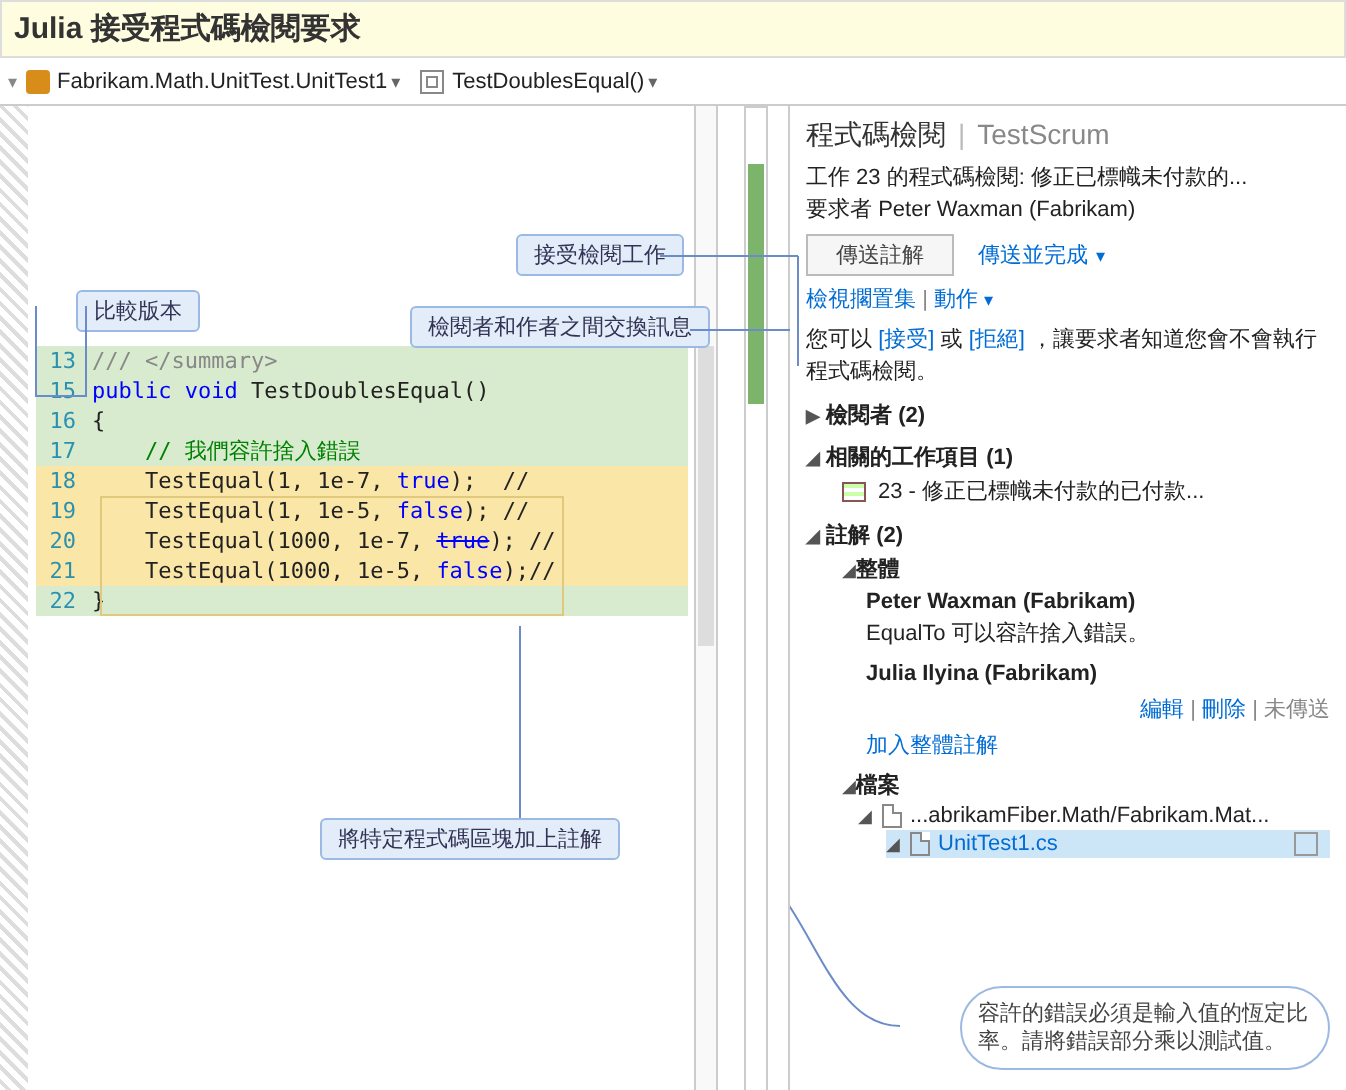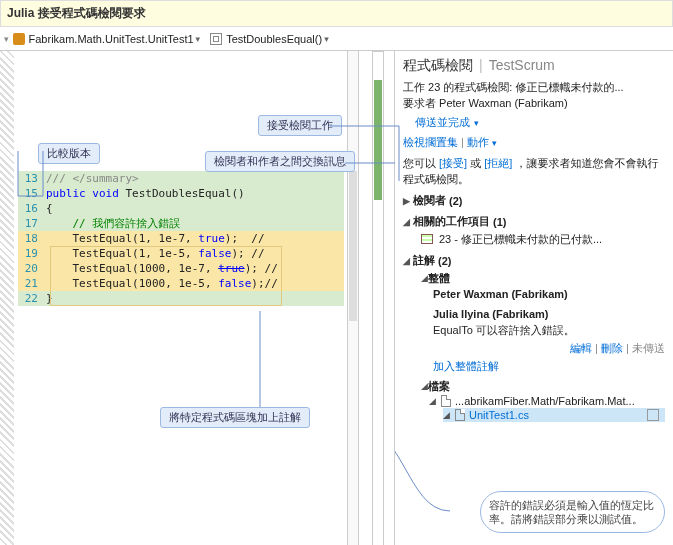--- a/index.html
+++ b/index.html
@@ -1,17 +1,17 @@
 <!DOCTYPE html>
 <html><head>
 <meta charset="utf-8">
 <style>
   * { box-sizing: border-box; margin: 0; padding: 0; }
   body { font-family: "Segoe UI", Arial, sans-serif; font-size: 11px; background: #fff; width: 673px; height: 545px; overflow: hidden; position: relative; color: #222; }
-  .title-bar { background: #fffde0; border: 1px solid #ddd; padding: 4px 6px; font-weight: bold; color: #333; font-size: 12px; }
+  .title-bar { background: #fffde0; border: 1px solid #ddd; padding: 4px 6px; font-weight: bold; color: #333; font-size: 15px; }
   .toolbar { display: flex; align-items: center; border-bottom: 1px solid #ccc; height: 24px; padding: 0 4px; }
   .tab { display: flex; align-items: center; margin-right: 8px; }
   .tab .drop, .tab .close { padding: 0 2px; color: #666; font-size: 9px; }
   .icon-orange { width: 12px; height: 12px; background: #d88c1a; display: inline-block; margin-right: 4px; border-radius: 2px; }
   .icon-procedure { width: 12px; height: 12px; border: 1px solid #888; display: inline-block; margin-right: 4px; position: relative; }
   .icon-procedure::after { content:""; position:absolute; left:2px; top:2px; width:4px; height:4px; border:1px solid #888;}
   .main { display: flex; height: calc(100% - 42px); }
   .left { flex: 0 0 395px; position: relative; border-right: 1px solid #ccc; }
   .right { flex: 1; padding: 6px 8px; overflow: hidden; position: relative; }
   .gutter-hatch { position: absolute; top: 0; left: 0; width: 14px; height: 100%; background: repeating-linear-gradient(45deg, #ddd 0, #ddd 2px, #fff 2px, #fff 5px); }
@@ -108,20 +108,21 @@
 
   <div class="right">
     <div class="panel-header">
       <span>程式碼檢閱</span><span class="sep">|</span><span style="color:#888">TestScrum</span>
     </div>
     <div class="txt">工作 23 的程式碼檢閱: 修正已標幟未付款的...</div>
     <div class="txt">
       <span>要求者</span> <span>Peter Waxman (Fabrikam)</span>
     </div>
     <div class="row-flex" style="margin:4px 0;">
+      <button class="btn">傳送註解</button>
       <span style="width:12px;"></span>
       <span class="link">傳送並完成</span>
       <span style="margin-left:4px;color:#006dd6;font-size:9px;">▾</span>
     </div>
     <div class="txt" style="margin-top:4px;">
       <span class="link">檢視擱置集</span>
       <span class="gray"> | </span>
       <span class="link">動作</span>
       <span style="color:#006dd6;font-size:9px;"> ▾</span>
     </div>
@@ -150,22 +151,22 @@
     <div class="section-head">
       <span class="tri">◢</span>
       <span>註解</span>&nbsp;<span>(2)</span>
     </div>
     <div class="subitem row-flex" style="font-weight:normal;">
       <span class="tri" style="font-size:9px;color:#555;">◢</span>
       <span style="font-weight:bold">整體</span>
     </div>
     <div class="subitem" style="margin-left:30px;">
       <div style="font-weight:bold">Peter Waxman (Fabrikam)</div>
+      <div>EqualTo 可以容許捨入錯誤。</div>
       <div style="font-weight:bold;margin-top:4px;">Julia Ilyina (Fabrikam)</div>
-      <div>EqualTo 可以容許捨入錯誤。</div>
       <div style="margin-top:2px;text-align:right;">
         <span class="link">編輯</span>
         <span class="gray"> | </span>
         <span class="link">刪除</span>
         <span class="gray"> | </span>
         <span class="gray">未傳送</span>
       </div>
       <div class="link" style="margin-top:2px;">加入整體註解</div>
     </div>
 

